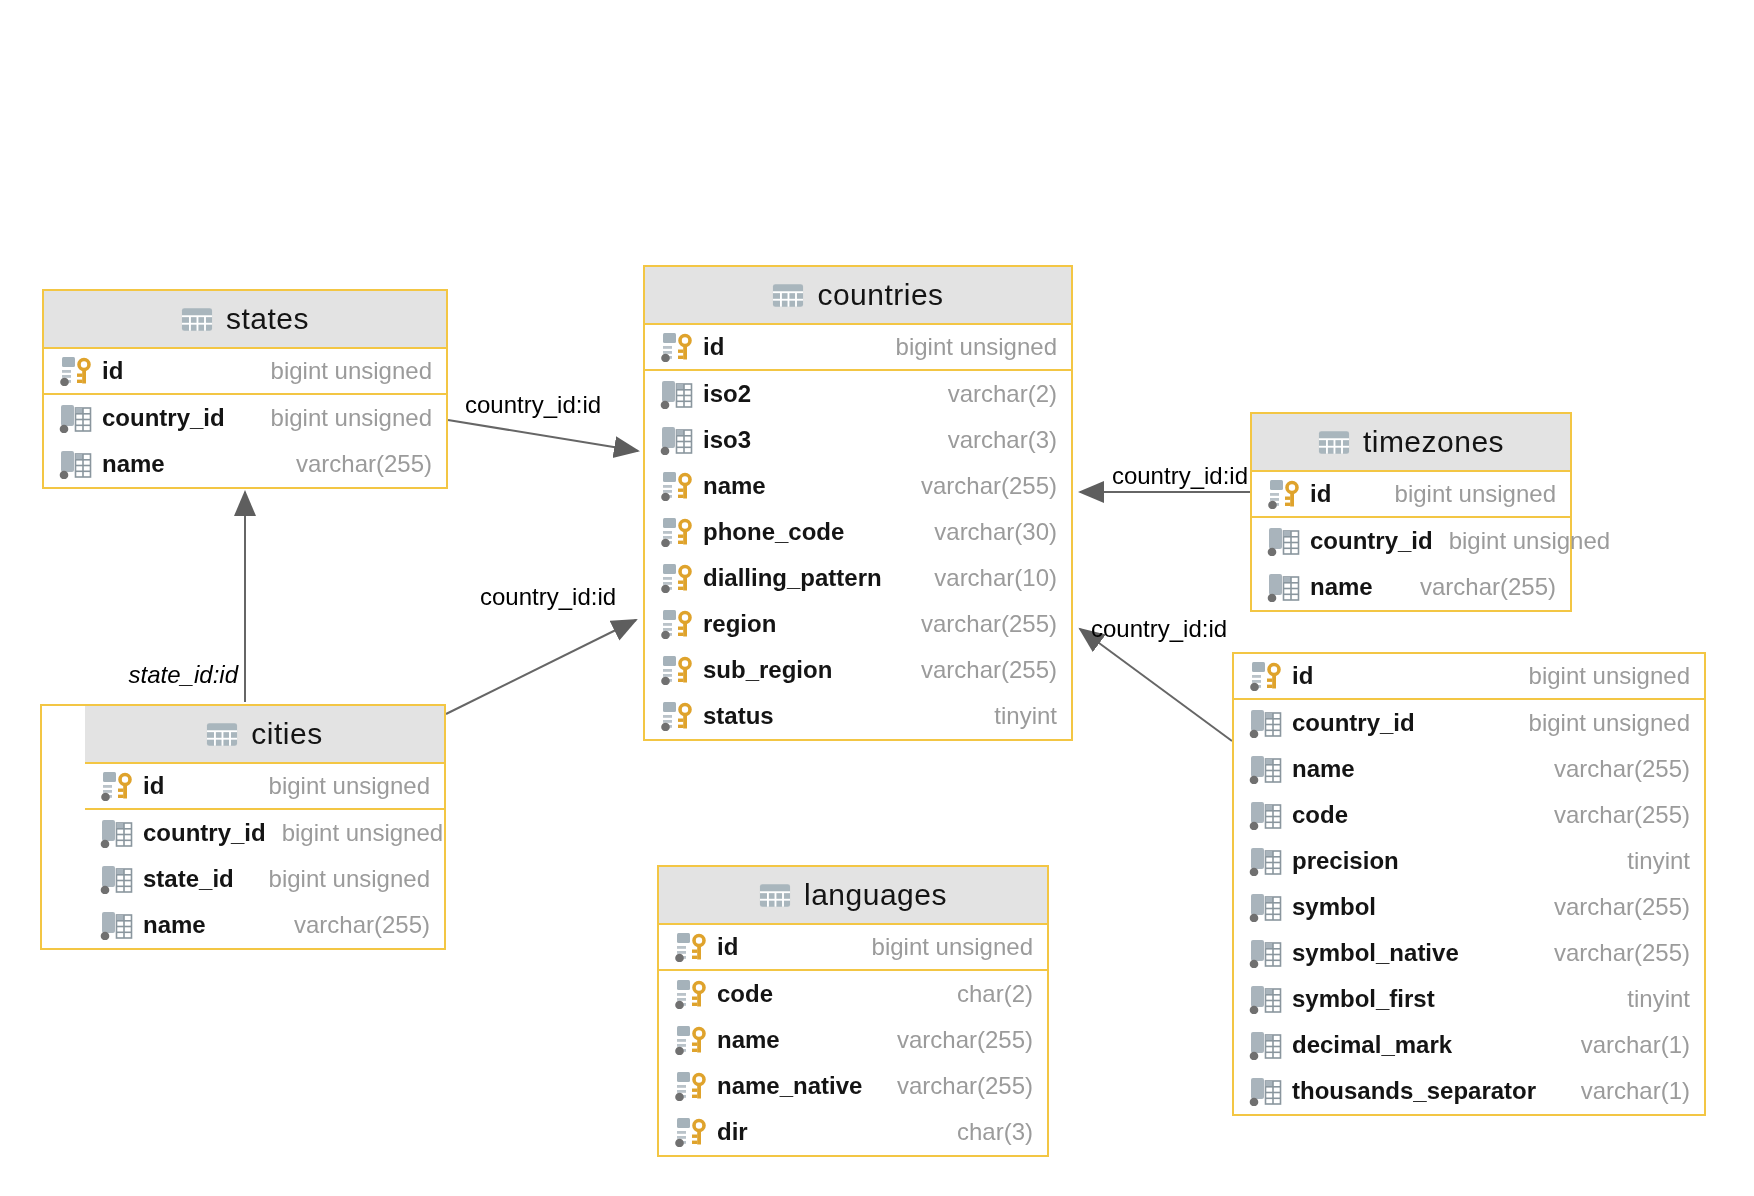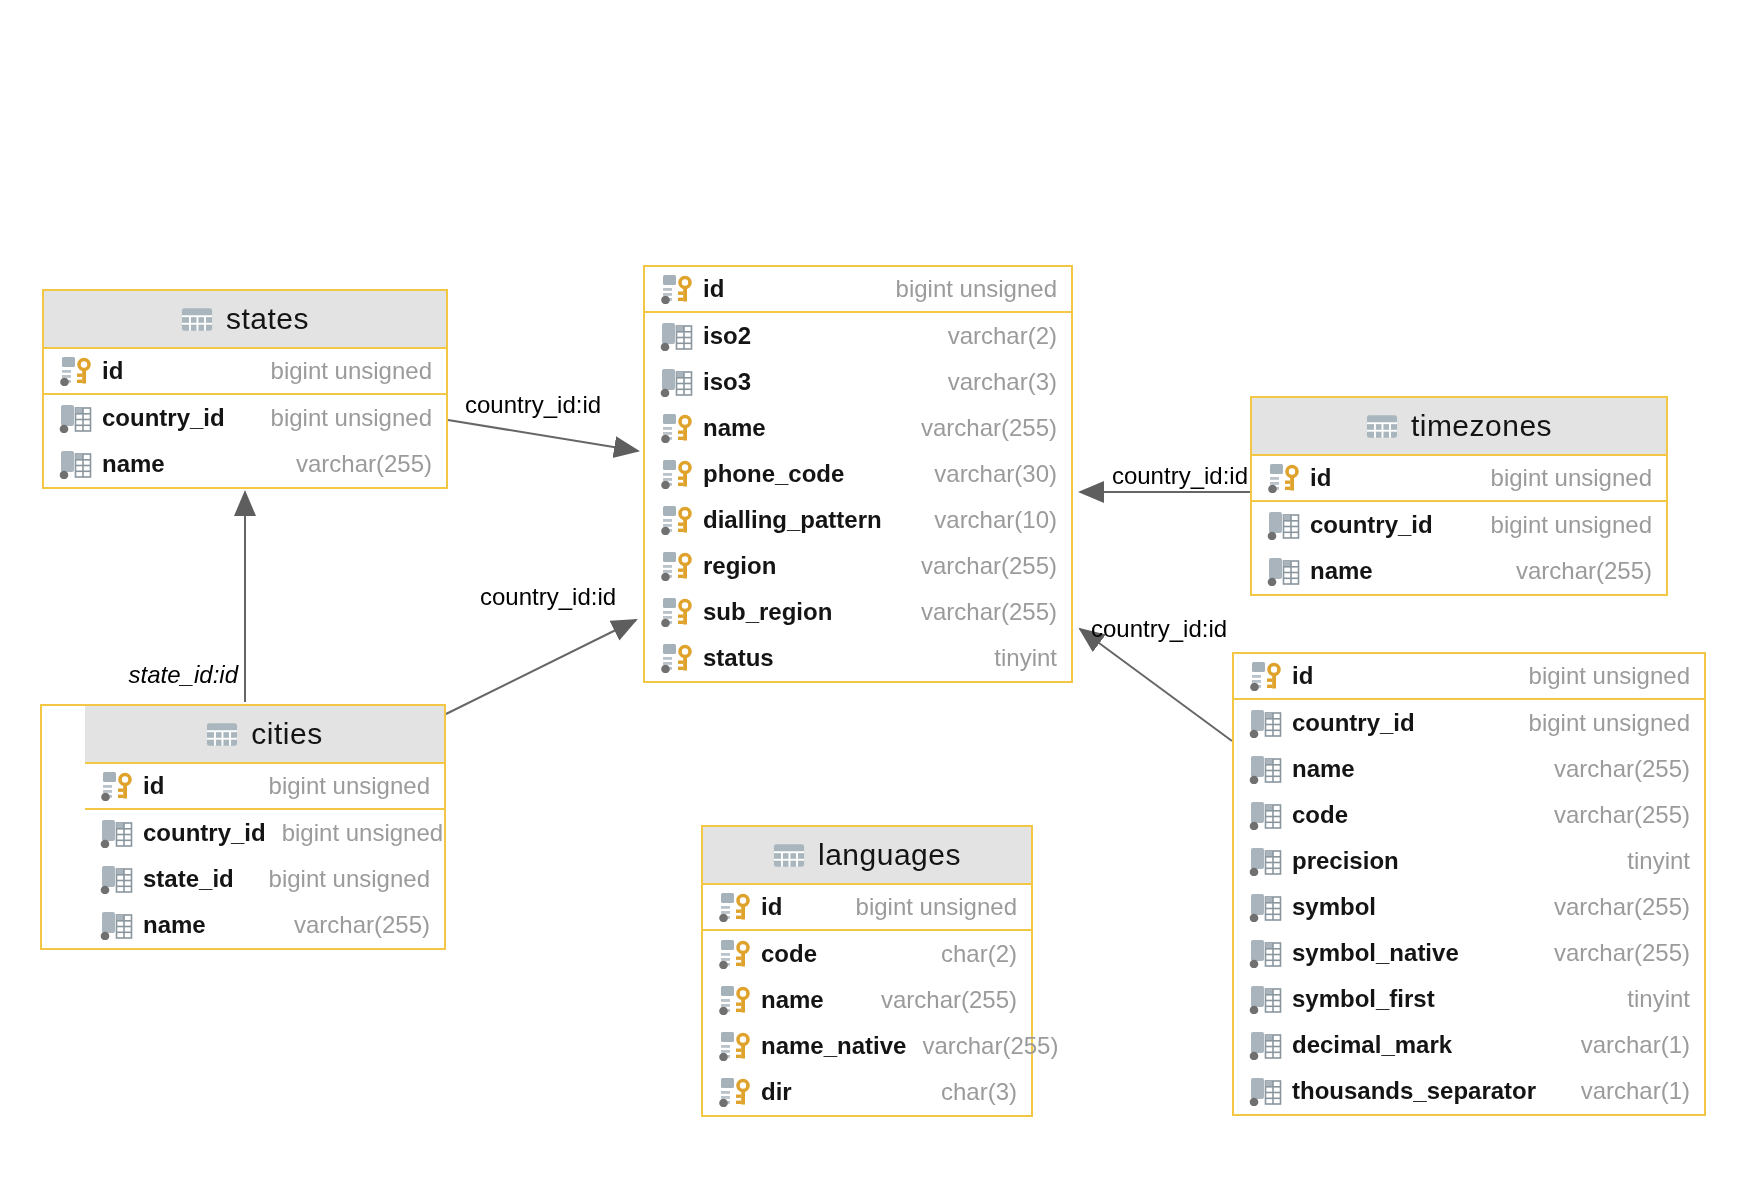--- a/index.html
+++ b/index.html
@@ -211,20 +211,35 @@
               </g>
             </svg>
           </span>
           <span class="cname">name</span>
           <span class="ctype">varchar(255)</span>
         </div>
       </div>
   </div>
 
   <div class="ertable" style="left:643px;top:265px;width:430px;">
+    <div class="thead">
+        <span class="ticon">
+          <svg width="32" height="25" viewBox="0 0 34 26">
+            <rect x="1" y="1" width="32" height="24" rx="2.5" fill="#A9B6BD"></rect>
+            <g stroke="#ffffff" stroke-width="2">
+              <line x1="1" y1="9.5" x2="33" y2="9.5"></line>
+              <line x1="1" y1="17.5" x2="33" y2="17.5"></line>
+              <line x1="9.5" y1="9.5" x2="9.5" y2="25"></line>
+              <line x1="17.5" y1="9.5" x2="17.5" y2="25"></line>
+              <line x1="25.5" y1="9.5" x2="25.5" y2="25"></line>
+            </g>
+          </svg>
+        </span>
+        <span class="ttitle">countries</span>
+      </div>
     <div class="tbody">
         <div class="trow pk">
           <span class="cicon">
             <svg width="36" height="30" viewBox="0 0 36 30">
               <rect x="4" y="1" width="13" height="10" rx="1.5" fill="#A5B2BA"></rect>
               <rect x="4" y="14" width="9" height="2.8" fill="#BAC3C9"></rect>
               <rect x="4" y="19" width="9" height="2.8" fill="#BAC3C9"></rect>
               <rect x="4" y="24" width="9" height="2.8" fill="#BAC3C9"></rect>
               <circle cx="6.5" cy="26" r="4.3" fill="#707070"></circle>
               <circle cx="26" cy="8.5" r="5" fill="none" stroke="#DFA32C" stroke-width="3.6"></circle>
@@ -374,21 +389,21 @@
               <rect x="19" y="17.5" width="5.4" height="3.4" fill="#DFA32C"></rect>
               <rect x="19" y="23.6" width="5.4" height="3.4" fill="#DFA32C"></rect>
             </svg>
           </span>
           <span class="cname">status</span>
           <span class="ctype">tinyint</span>
         </div>
       </div>
   </div>
 
-  <div class="ertable" style="left:1250px;top:396px;width:418px;">
+  <div class="ertable" style="left:1250px;top:412px;width:322px;">
     <div class="thead">
         <span class="ticon">
           <svg width="32" height="25" viewBox="0 0 34 26">
             <rect x="1" y="1" width="32" height="24" rx="2.5" fill="#A9B6BD"></rect>
             <g stroke="#ffffff" stroke-width="2">
               <line x1="1" y1="9.5" x2="33" y2="9.5"></line>
               <line x1="1" y1="17.5" x2="33" y2="17.5"></line>
               <line x1="9.5" y1="9.5" x2="9.5" y2="25"></line>
               <line x1="17.5" y1="9.5" x2="17.5" y2="25"></line>
               <line x1="25.5" y1="9.5" x2="25.5" y2="25"></line>
@@ -653,21 +668,21 @@
                 <line x1="25" y1="5" x2="25" y2="28"></line>
               </g>
             </svg>
           </span>
           <span class="cname">thousands_separator</span>
           <span class="ctype">varchar(1)</span>
         </div>
       </div>
   </div>
 
-  <div class="ertable" style="left:657px;top:825px;width:332px;margin-left:44px;">
+  <div class="ertable" style="left:657px;top:865px;width:392px;">
     <div class="thead">
         <span class="ticon">
           <svg width="32" height="25" viewBox="0 0 34 26">
             <rect x="1" y="1" width="32" height="24" rx="2.5" fill="#A9B6BD"></rect>
             <g stroke="#ffffff" stroke-width="2">
               <line x1="1" y1="9.5" x2="33" y2="9.5"></line>
               <line x1="1" y1="17.5" x2="33" y2="17.5"></line>
               <line x1="9.5" y1="9.5" x2="9.5" y2="25"></line>
               <line x1="17.5" y1="9.5" x2="17.5" y2="25"></line>
               <line x1="25.5" y1="9.5" x2="25.5" y2="25"></line>

